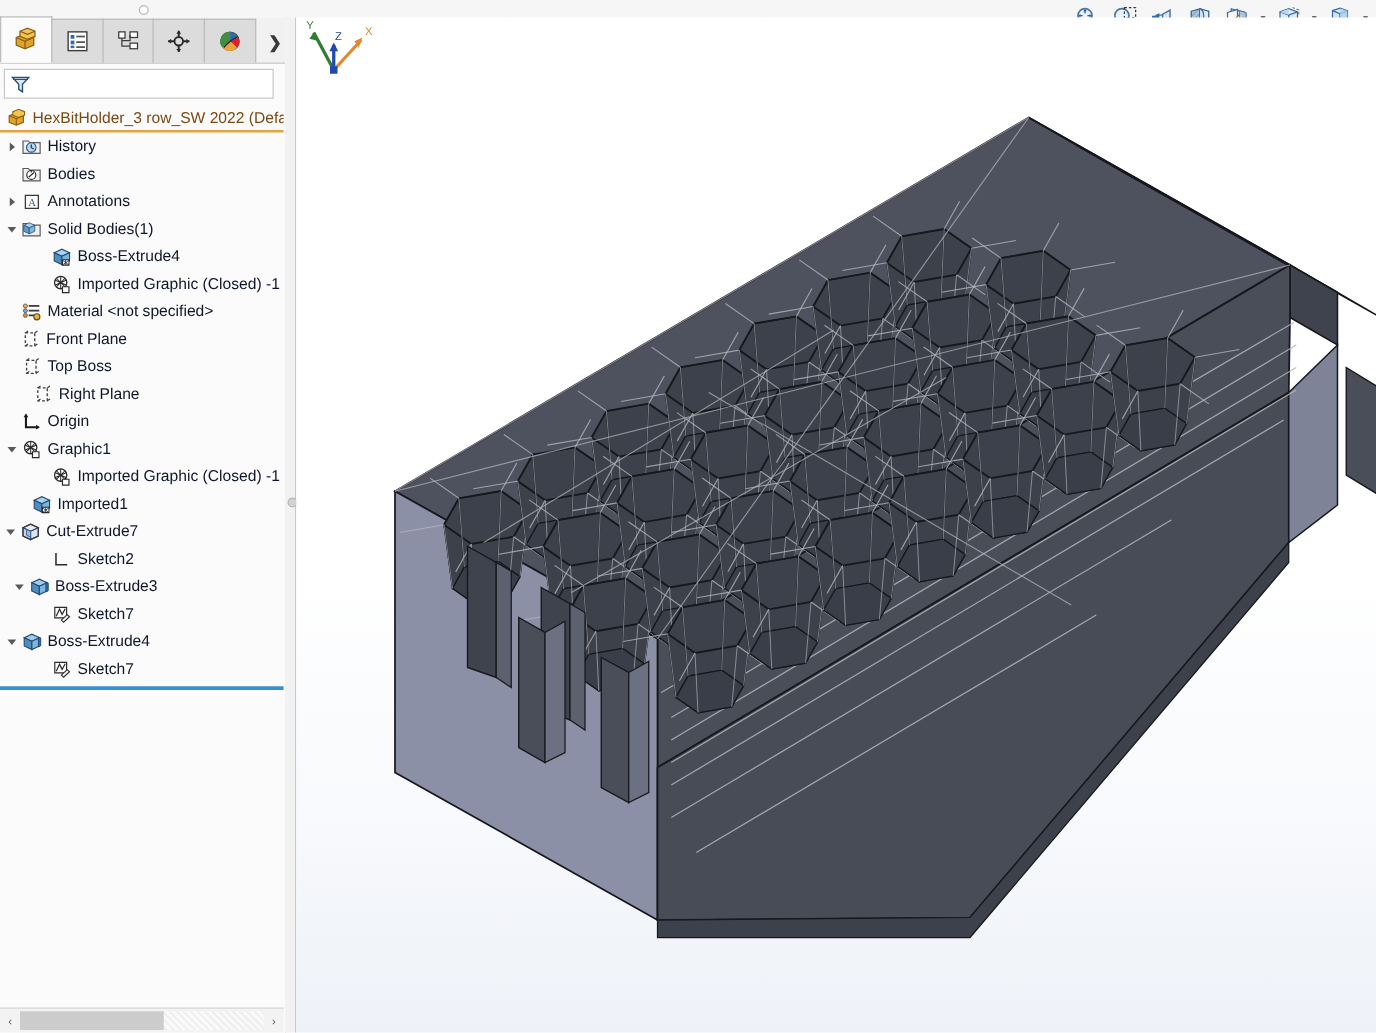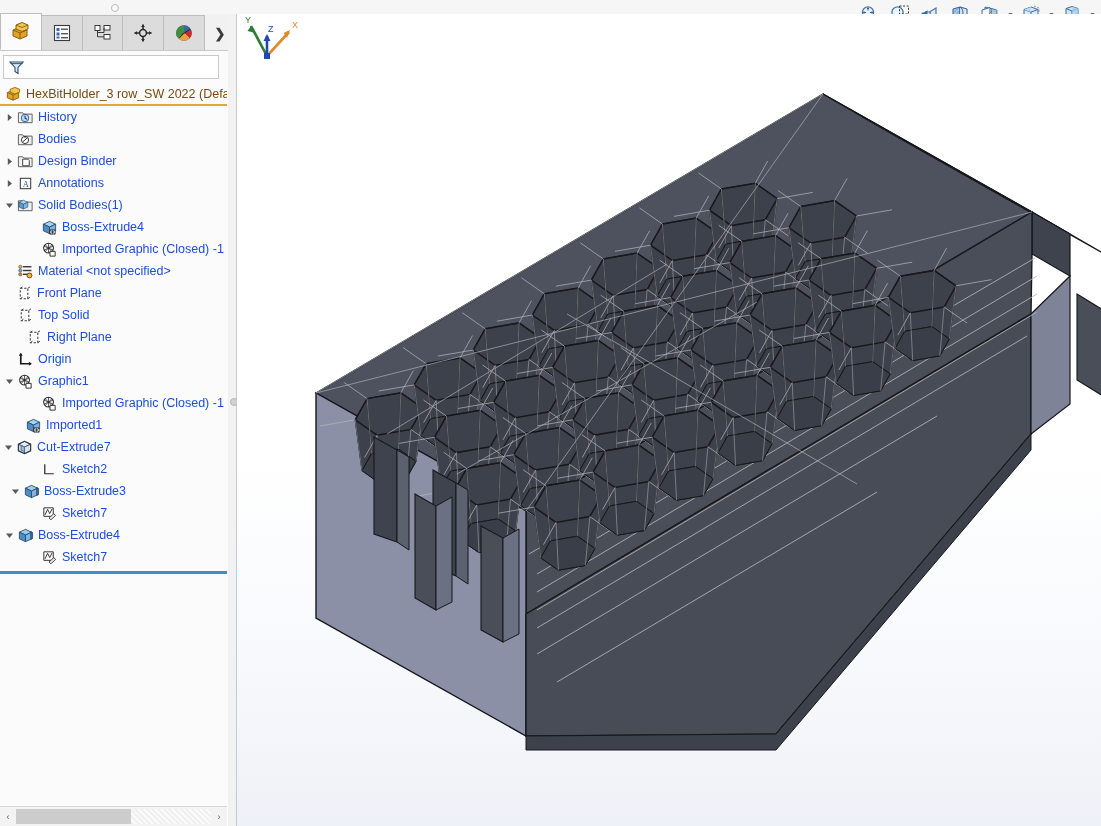--- a/index.html
+++ b/index.html
@@ -29,21 +29,21 @@
   .tab.active{background:#fbfbfb;border-bottom:1px solid #fbfbfb;height:35px;}
   .tabchev{margin-left:8px;margin-bottom:8px;width:16px;height:18px;display:flex;align-items:center;justify-content:center;color:#3a3a3a;font-size:13px;font-weight:bold;}
 
   .filterrow{position:absolute;left:3px;top:41px;width:216px;height:24px;background:#ffffff;border:1px solid #c9c9c9;display:flex;align-items:center;padding-left:4px;box-sizing:border-box;}
 
   .treewrap{position:absolute;left:0;top:70px;width:227px;height:731px;overflow:hidden;background:#fbfbfb;}
   .rootrow{height:22px;display:flex;align-items:center;padding-left:4px;border-bottom:2px solid #e8a33d;box-sizing:border-box;}
   .rootrow .lbl{color:#7a4a12;white-space:nowrap;font-size:12.5px;}
 
   .trow{height:22px;display:flex;align-items:center;white-space:nowrap;}
-  .trow .lbl{font-size:12.5px;color:#1d4ed8;}
+  .trow .lbl{font-size:12.5px;color:#0f172a;}
   .arrow{width:14px;height:22px;display:flex;align-items:center;justify-content:center;flex:0 0 14px;}
   .arrow svg{display:block;}
   .tico{width:18px;height:18px;flex:0 0 18px;margin-right:4px;display:flex;align-items:center;justify-content:center;}
 
   .rollback{height:3px;background:#3a8fd4;margin-top:3px;}
 
   .splitter{position:absolute;left:228px;top:14px;width:8px;height:812px;background:#f2f2f2;border-right:1px solid #c9c9c9;}
   .splitdot{position:absolute;left:230px;top:398px;width:6px;height:6px;border-radius:50%;background:#d2d2d2;border:1px solid #b6b6b6;}
 
   .hscroll{position:absolute;left:0;bottom:0;width:227px;height:19px;background:#f3f3f3;border-top:1px solid #d7d7d7;display:flex;align-items:center;}
@@ -253,36 +253,20 @@
             <span class="lbl">Bodies</span>
           </div>
           <div class="trow" style="padding-left: 2px;">
             <span class="arrow">
               <svg width="9" height="9" viewBox="0 0 9 9">
                 <path d="M2.8 1 L7 4.5 L2.8 8 Z" fill="#5a5a5a"></path>
               </svg>
             </span>
             <span class="tico">
               <svg width="17" height="17" viewBox="0 0 18 18">
-                <g>
-                  <path d="M1.5 4 L6 4 L7.2 5.4 L16 5.4 L16 14.5 L1.5 14.5 Z" fill="#f0f0f0" stroke="#5a5a5a" stroke-width="1"></path>
-                </g>
-                <path d="M6 6.5 L11.5 6.5 L13 8 L13 13.5 L6 13.5 Z" fill="#ffffff" stroke="#3a3a3a" stroke-width="1"></path>
-              </svg>
-            </span>
-            <span class="lbl">Design Binder</span>
-          </div>
-          <div class="trow" style="padding-left: 2px;">
-            <span class="arrow">
-              <svg width="9" height="9" viewBox="0 0 9 9">
-                <path d="M2.8 1 L7 4.5 L2.8 8 Z" fill="#5a5a5a"></path>
-              </svg>
-            </span>
-            <span class="tico">
-              <svg width="17" height="17" viewBox="0 0 18 18">
                 <rect x="3.5" y="3.5" width="11" height="11" fill="#ffffff" stroke="#3a3a3a" stroke-width="1.1"></rect>
                 <text x="6" y="12.5" font-size="9" font-family="&quot;Liberation Serif&quot;, serif" fill="#2f5c8f">A</text>
               </svg>
             </span>
             <span class="lbl">Annotations</span>
           </div>
           <div class="trow" style="padding-left: 2px;">
             <span class="arrow">
               <svg width="9" height="9" viewBox="0 0 9 9">
                 <path d="M1 2.6 L8 2.6 L4.5 7 Z" fill="#5a5a5a"></path>
@@ -362,21 +346,21 @@
           <div class="trow" style="padding-left: 2px;">
             <span class="arrow"></span>
             <span class="tico">
               <svg width="17" height="17" viewBox="0 0 18 18">
                 <g>
                   <path d="M4.5 3.5 L12.5 3.5 L12.5 14.5 L4.5 14.5 Z" fill="none" stroke="#3a3a3a" stroke-width="1.1" stroke-dasharray="2.4 1.8"></path>
                   <path d="M4.5 3.5 L6.8 2 M12.5 3.5 L14.8 2 M4.5 14.5 L6.8 13 M12.5 14.5 L14.8 13" stroke="#3a3a3a" stroke-width="1" fill="none"></path>
                 </g>
               </svg>
             </span>
-            <span class="lbl">Top Solid</span>
+            <span class="lbl">Top Boss</span>
           </div>
           <div class="trow" style="padding-left: 2px; margin-left: 9px;">
             <span class="arrow"></span>
             <span class="tico">
               <svg width="17" height="17" viewBox="0 0 18 18">
                 <g>
                   <path d="M4.5 3.5 L12.5 3.5 L12.5 14.5 L4.5 14.5 Z" fill="none" stroke="#3a3a3a" stroke-width="1.1" stroke-dasharray="2.4 1.8"></path>
                   <path d="M4.5 3.5 L6.8 2 M12.5 3.5 L14.8 2 M4.5 14.5 L6.8 13 M12.5 14.5 L14.8 13" stroke="#3a3a3a" stroke-width="1" fill="none"></path>
                 </g>
               </svg>

